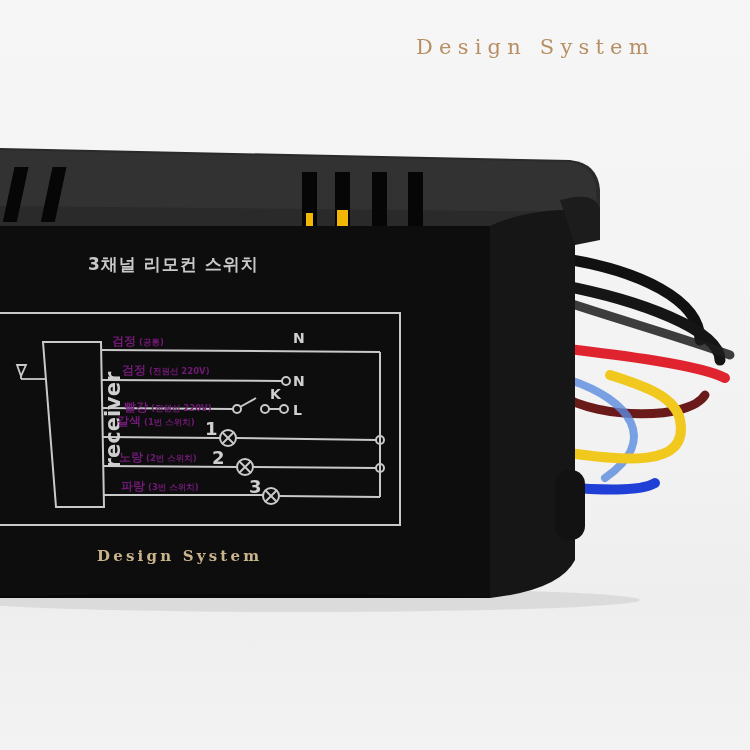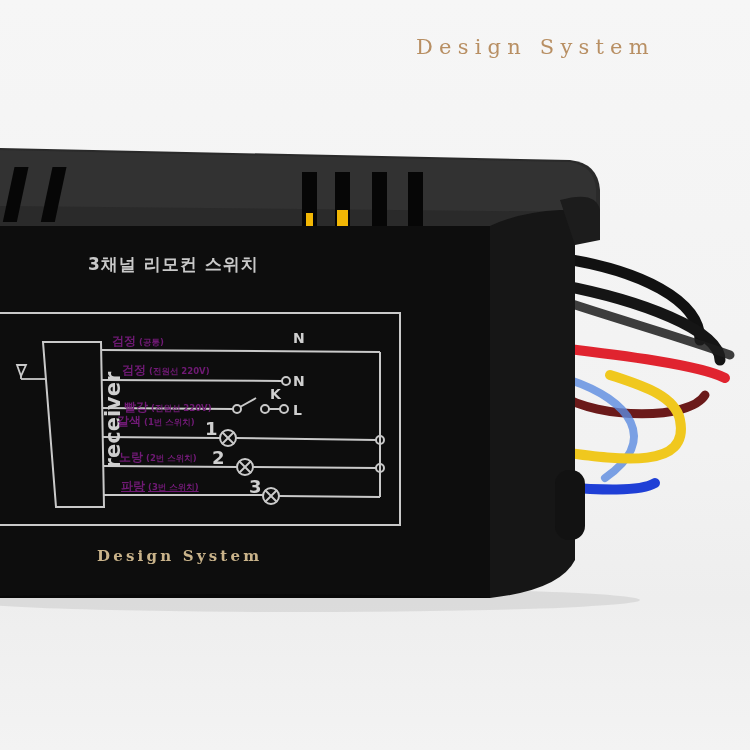--- a/index.html
+++ b/index.html
@@ -143,19 +143,19 @@
   <div class="wire-label" style="left:117px; top:413px;">
     <span>갈색</span><small>(1번 스위치)</small>
   </div>
   <div class="num" style="left:205px; top:418px;">1</div>
 
   <div class="wire-label" style="left:119px; top:449px;">
     <span>노랑</span><small>(2번 스위치)</small>
   </div>
   <div class="num" style="left:212px; top:447px;">2</div>
 
-  <div class="wire-label" style="left:121px; top:478px;text-decoration:underline;">
+  <div class="wire-label" style="left:121px; top:478px;">
     <span>파랑</span><small>(3번 스위치)</small>
   </div>
   <div class="num" style="left:249px; top:476px;">3</div>
 
   <div class="watermark-bottom">Design System</div>
 </div>
 
 </body></html>

